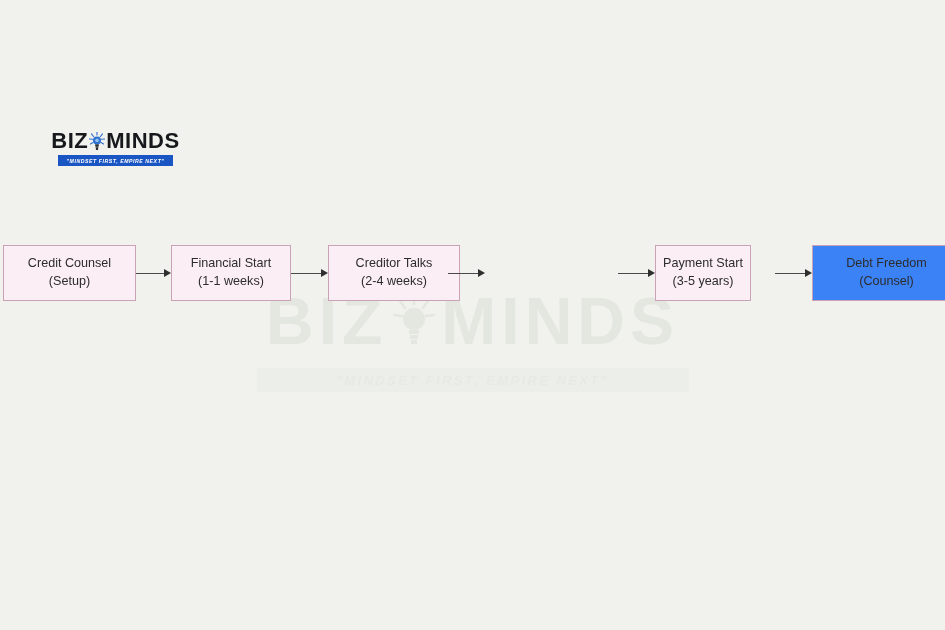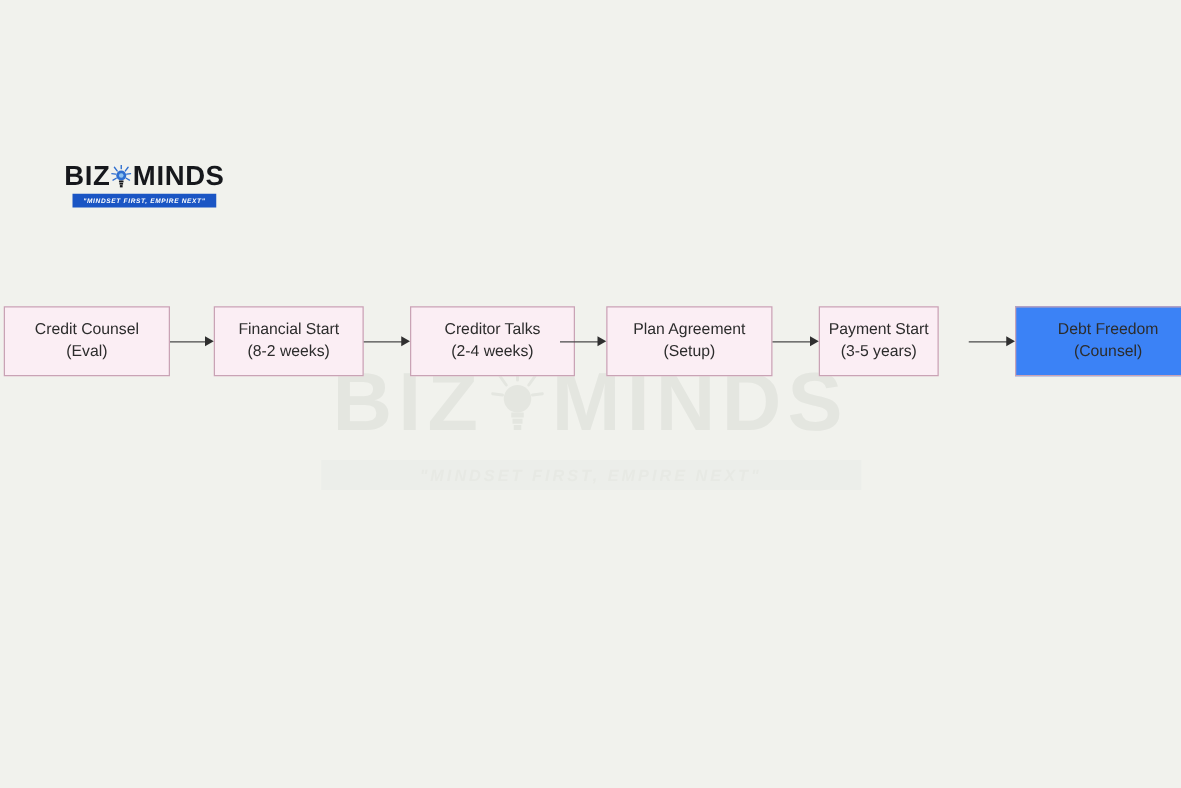--- a/index.html
+++ b/index.html
@@ -252,34 +252,30 @@
       <div class="connector" style="left: 618px; width: 37px;">
         <div class="line" style="width: 31px; background: rgb(74, 74, 74);"></div>
         <div class="head" style="left: 30px;"></div>
       </div>
       <div class="connector" style="left: 775px; width: 37px;">
         <div class="line" style="width: 31px; background: rgb(74, 74, 74);"></div>
         <div class="head" style="left: 30px;"></div>
       </div>
       <div class="node" style="left: 3px; width: 133px; background: rgb(251, 238, 244); border-color: rgb(201, 163, 181);">
         <div class="node-label">Credit Counsel</div>
-        <div class="node-sub">(Eval)</div>
+        <div class="node-sub">(Setup)</div>
       </div>
       <div class="node" style="left: 171px; width: 120px; background: rgb(251, 238, 244); border-color: rgb(201, 163, 181);">
         <div class="node-label">Financial Start</div>
-        <div class="node-sub">(8-2 weeks)</div>
+        <div class="node-sub">(1-1 weeks)</div>
       </div>
       <div class="node" style="left: 328px; width: 132px; background: rgb(251, 238, 244); border-color: rgb(201, 163, 181);">
         <div class="node-label">Creditor Talks</div>
         <div class="node-sub">(2-4 weeks)</div>
       </div>
-      <div class="node" style="left: 485px; width: 133px; background: rgb(251, 238, 244); border-color: rgb(201, 163, 181);">
-        <div class="node-label">Plan Agreement</div>
-        <div class="node-sub">(Setup)</div>
-      </div>
       <div class="node" style="left: 655px; width: 96px; background: rgb(251, 238, 244); border-color: rgb(201, 163, 181);">
         <div class="node-label">Payment Start</div>
         <div class="node-sub">(3-5 years)</div>
       </div>
       <div class="node" style="left: 812px; width: 149px; background: #3b82f6; border-color: rgb(201, 163, 181);">
         <div class="node-label">Debt Freedom</div>
         <div class="node-sub">(Counsel)</div>
       </div>
     </div>
 

